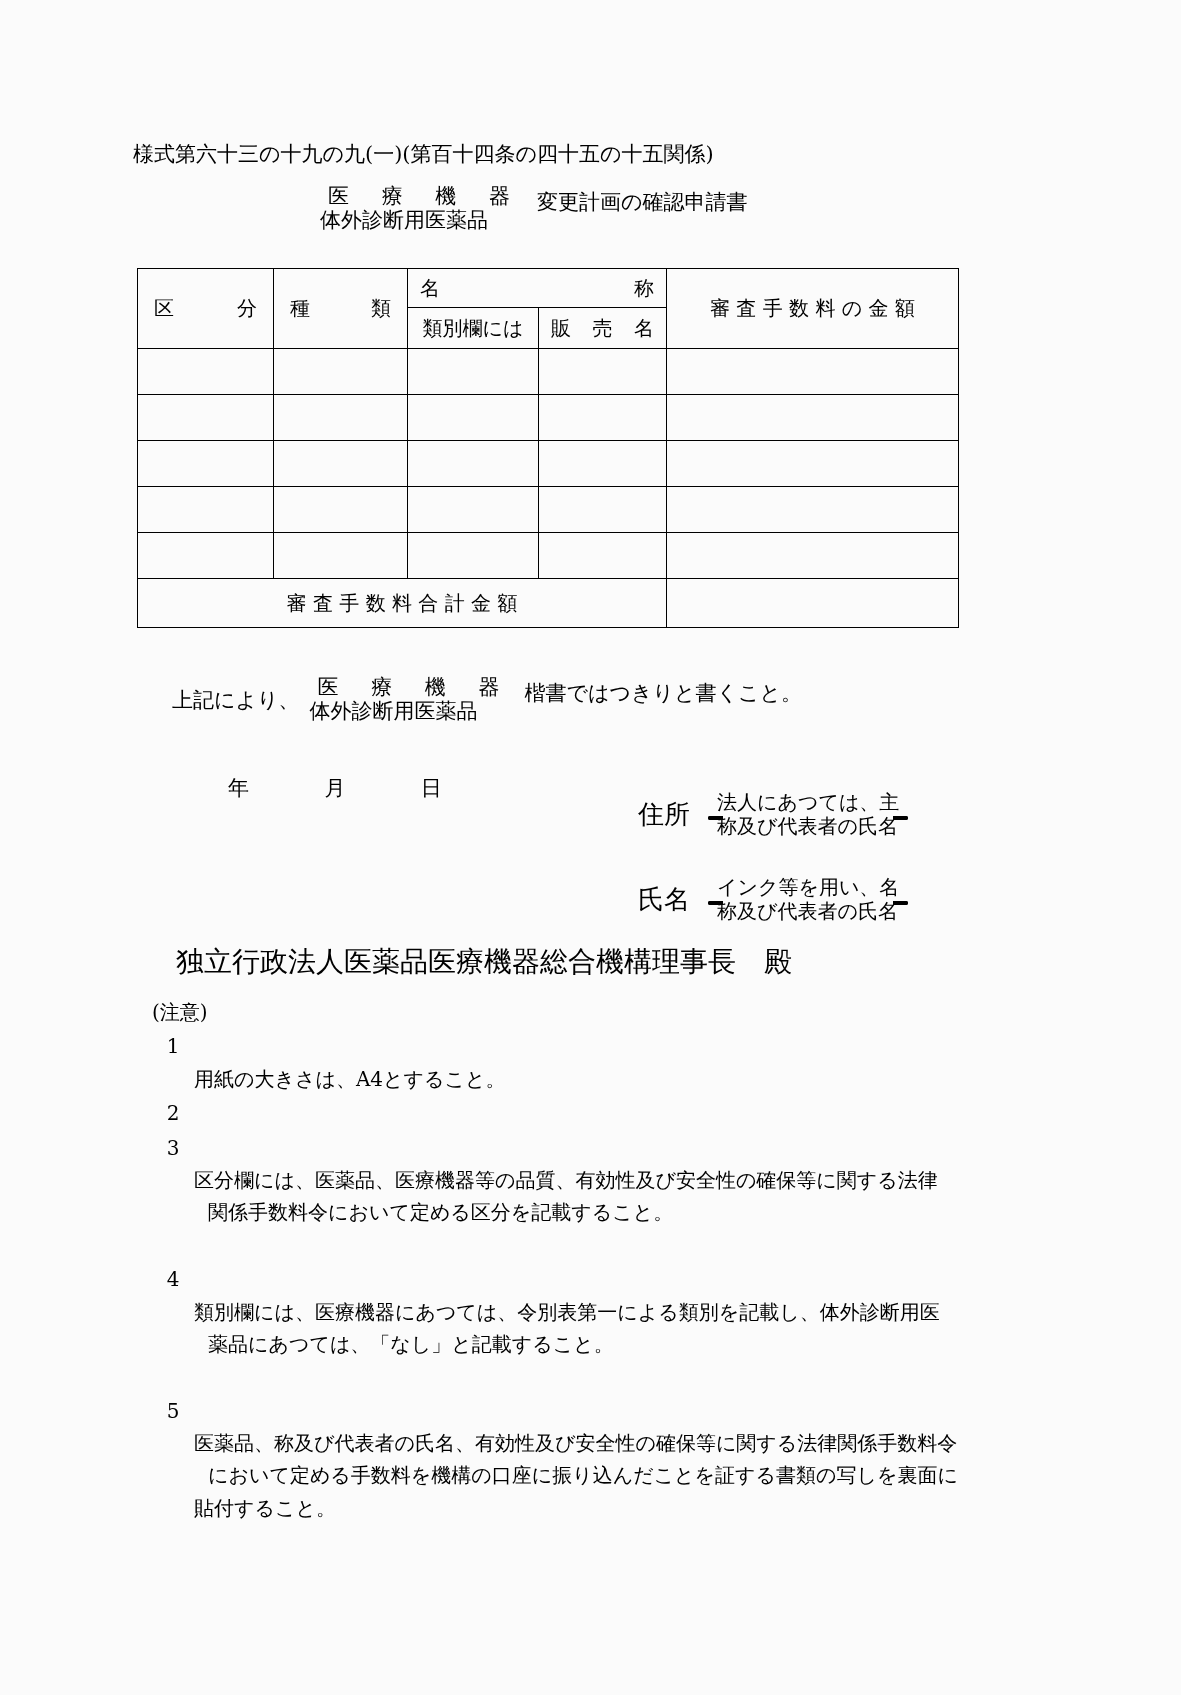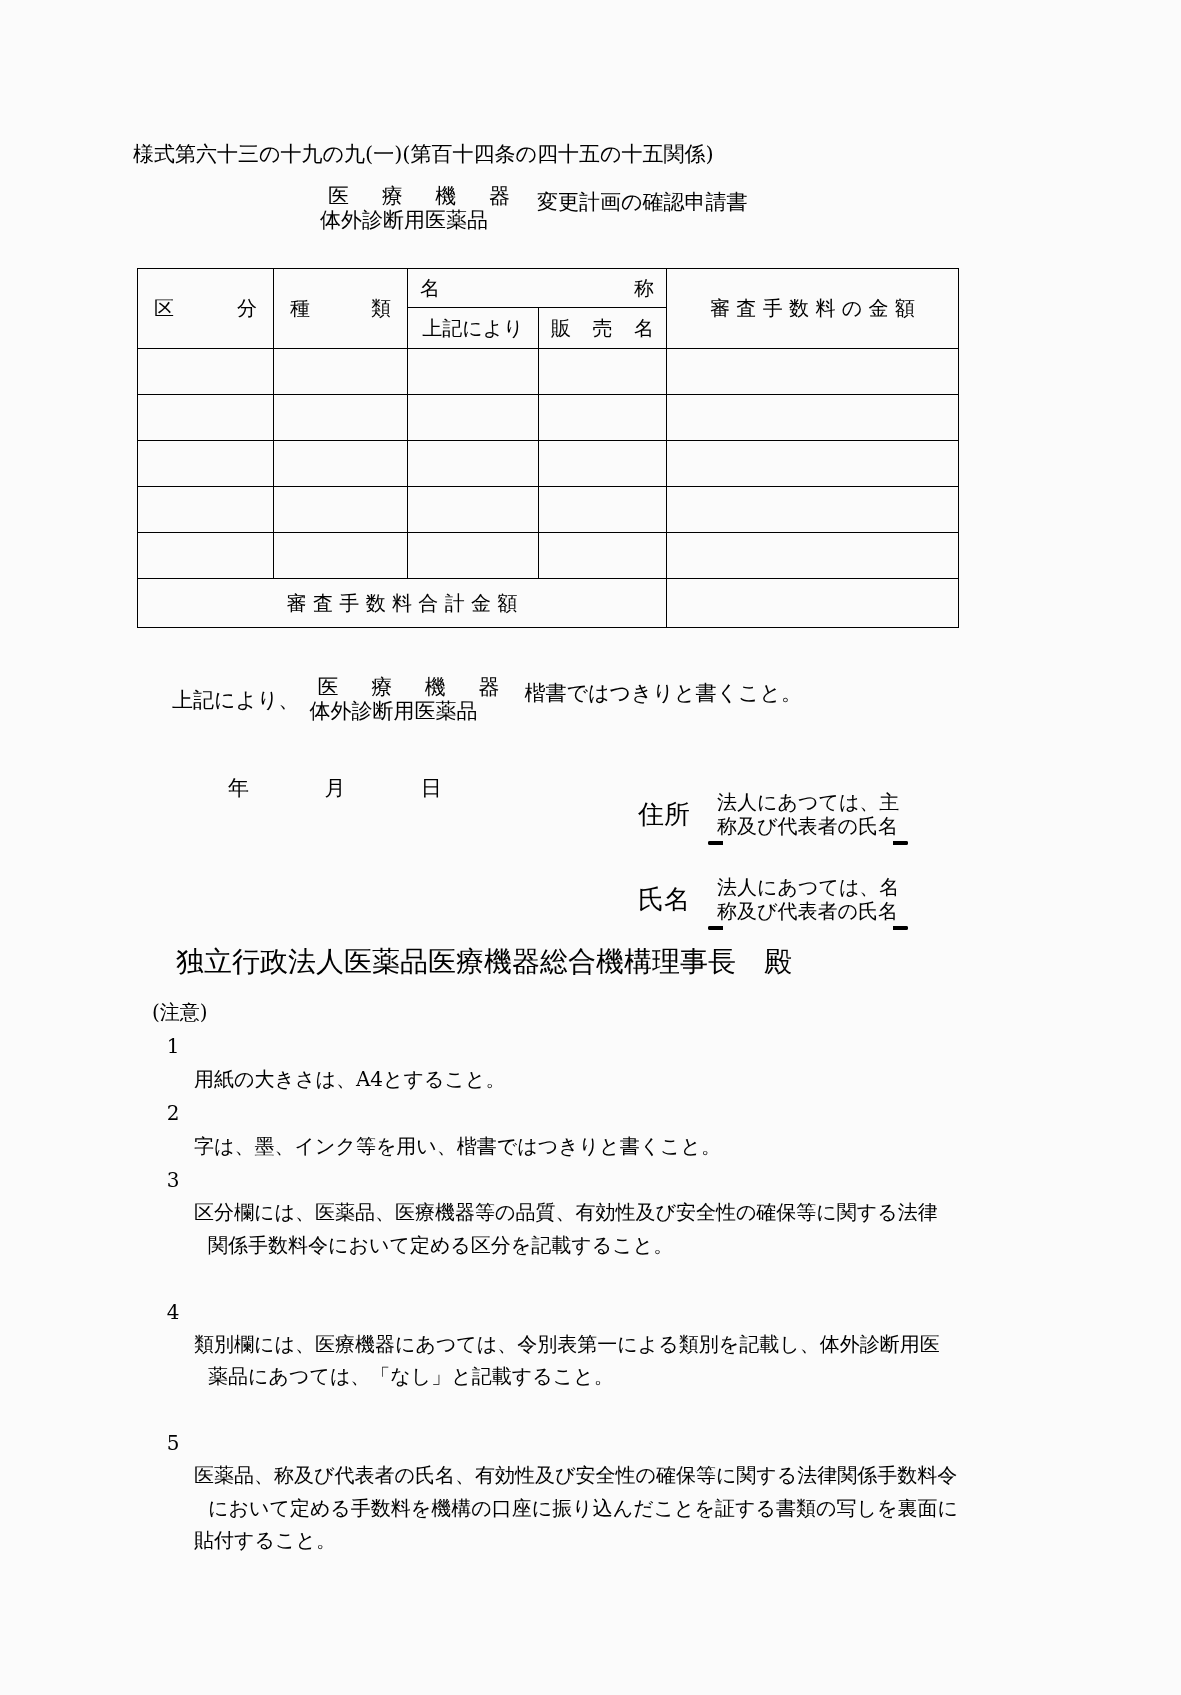--- a/index.html
+++ b/index.html
@@ -91,21 +91,21 @@
   }
   .dateline span{display:inline-block;}
   .d-gap{width:62px;}
 
   
   .field{
     position:absolute; display:flex; align-items:center;
   }
   .field .flabel{font-size:26px; white-space:nowrap; margin-right:14px;}
   .brace{
-    display:flex; align-items:flex-end; position:relative;
+    display:flex; align-items:center; position:relative;
   }
   .brace .bl,.brace .br{
     width:13px; position:relative;
   }
   .brace .bl::before,.brace .br::before{
     content:""; position:absolute; top:2px; bottom:2px; width:13px;
     border:2px solid #000;
   }
   .brace .bl::before{
     left:4px; border-right:none;
@@ -178,21 +178,21 @@
         </td>
         <td class="meisho-top" colspan="2">
           <span class="js">
             <span>名</span>
             <span>称</span>
           </span>
         </td>
         <td class="hdr-tall" rowspan="2">審 査 手 数 料 の 金 額</td>
       </tr>
       <tr>
-        <td class="meisho-sub">上記により</td>
+        <td class="meisho-sub">類別欄には</td>
         <td class="meisho-sub">
           <span class="js">
             <span>販</span>
             <span>売</span>
             <span>名</span>
           </span>
         </td>
       </tr>
 
       <tr class="row-empty">
@@ -265,43 +265,40 @@
       </span>
       <span class="br"></span>
     </span>
   </div>
 
   <div class="field" id="name-field">
     <span class="flabel">氏名</span>
     <span class="brace">
       <span class="bl"></span>
       <span class="btxt">
-        <span>法人にあつては、名</span>
+        <span>インク等を用い、名</span>
         <span>称及び代表者の氏名</span>
       </span>
       <span class="br"></span>
     </span>
   </div>
 
   <div class="addressee">独立行政法人医薬品医療機器総合機構理事長　殿</div>
 
   <div class="notes">
     <div class="notes-head">(注意)</div>
 
     <div class="note-item">
       <span class="note-num">1</span>
       <span class="note-body">
         <span>用紙の大きさは、A4とすること。</span>
       </span>
     </div>
     <div class="note-item">
       <span class="note-num">2</span>
-      <span class="note-body">
-        <span>字は、墨、インク等を用い、楷書ではつきりと書くこと。</span>
-      </span>
     </div>
     <div class="note-item">
       <span class="note-num">3</span>
       <span class="note-body">
         <span>区分欄には、医薬品、医療機器等の品質、有効性及び安全性の確保等に関する法律</span>
         <span class="cont">関係手数料令において定める区分を記載すること。</span>
       </span>
     </div>
     <div class="note-item">
       <span class="note-num">4</span>

